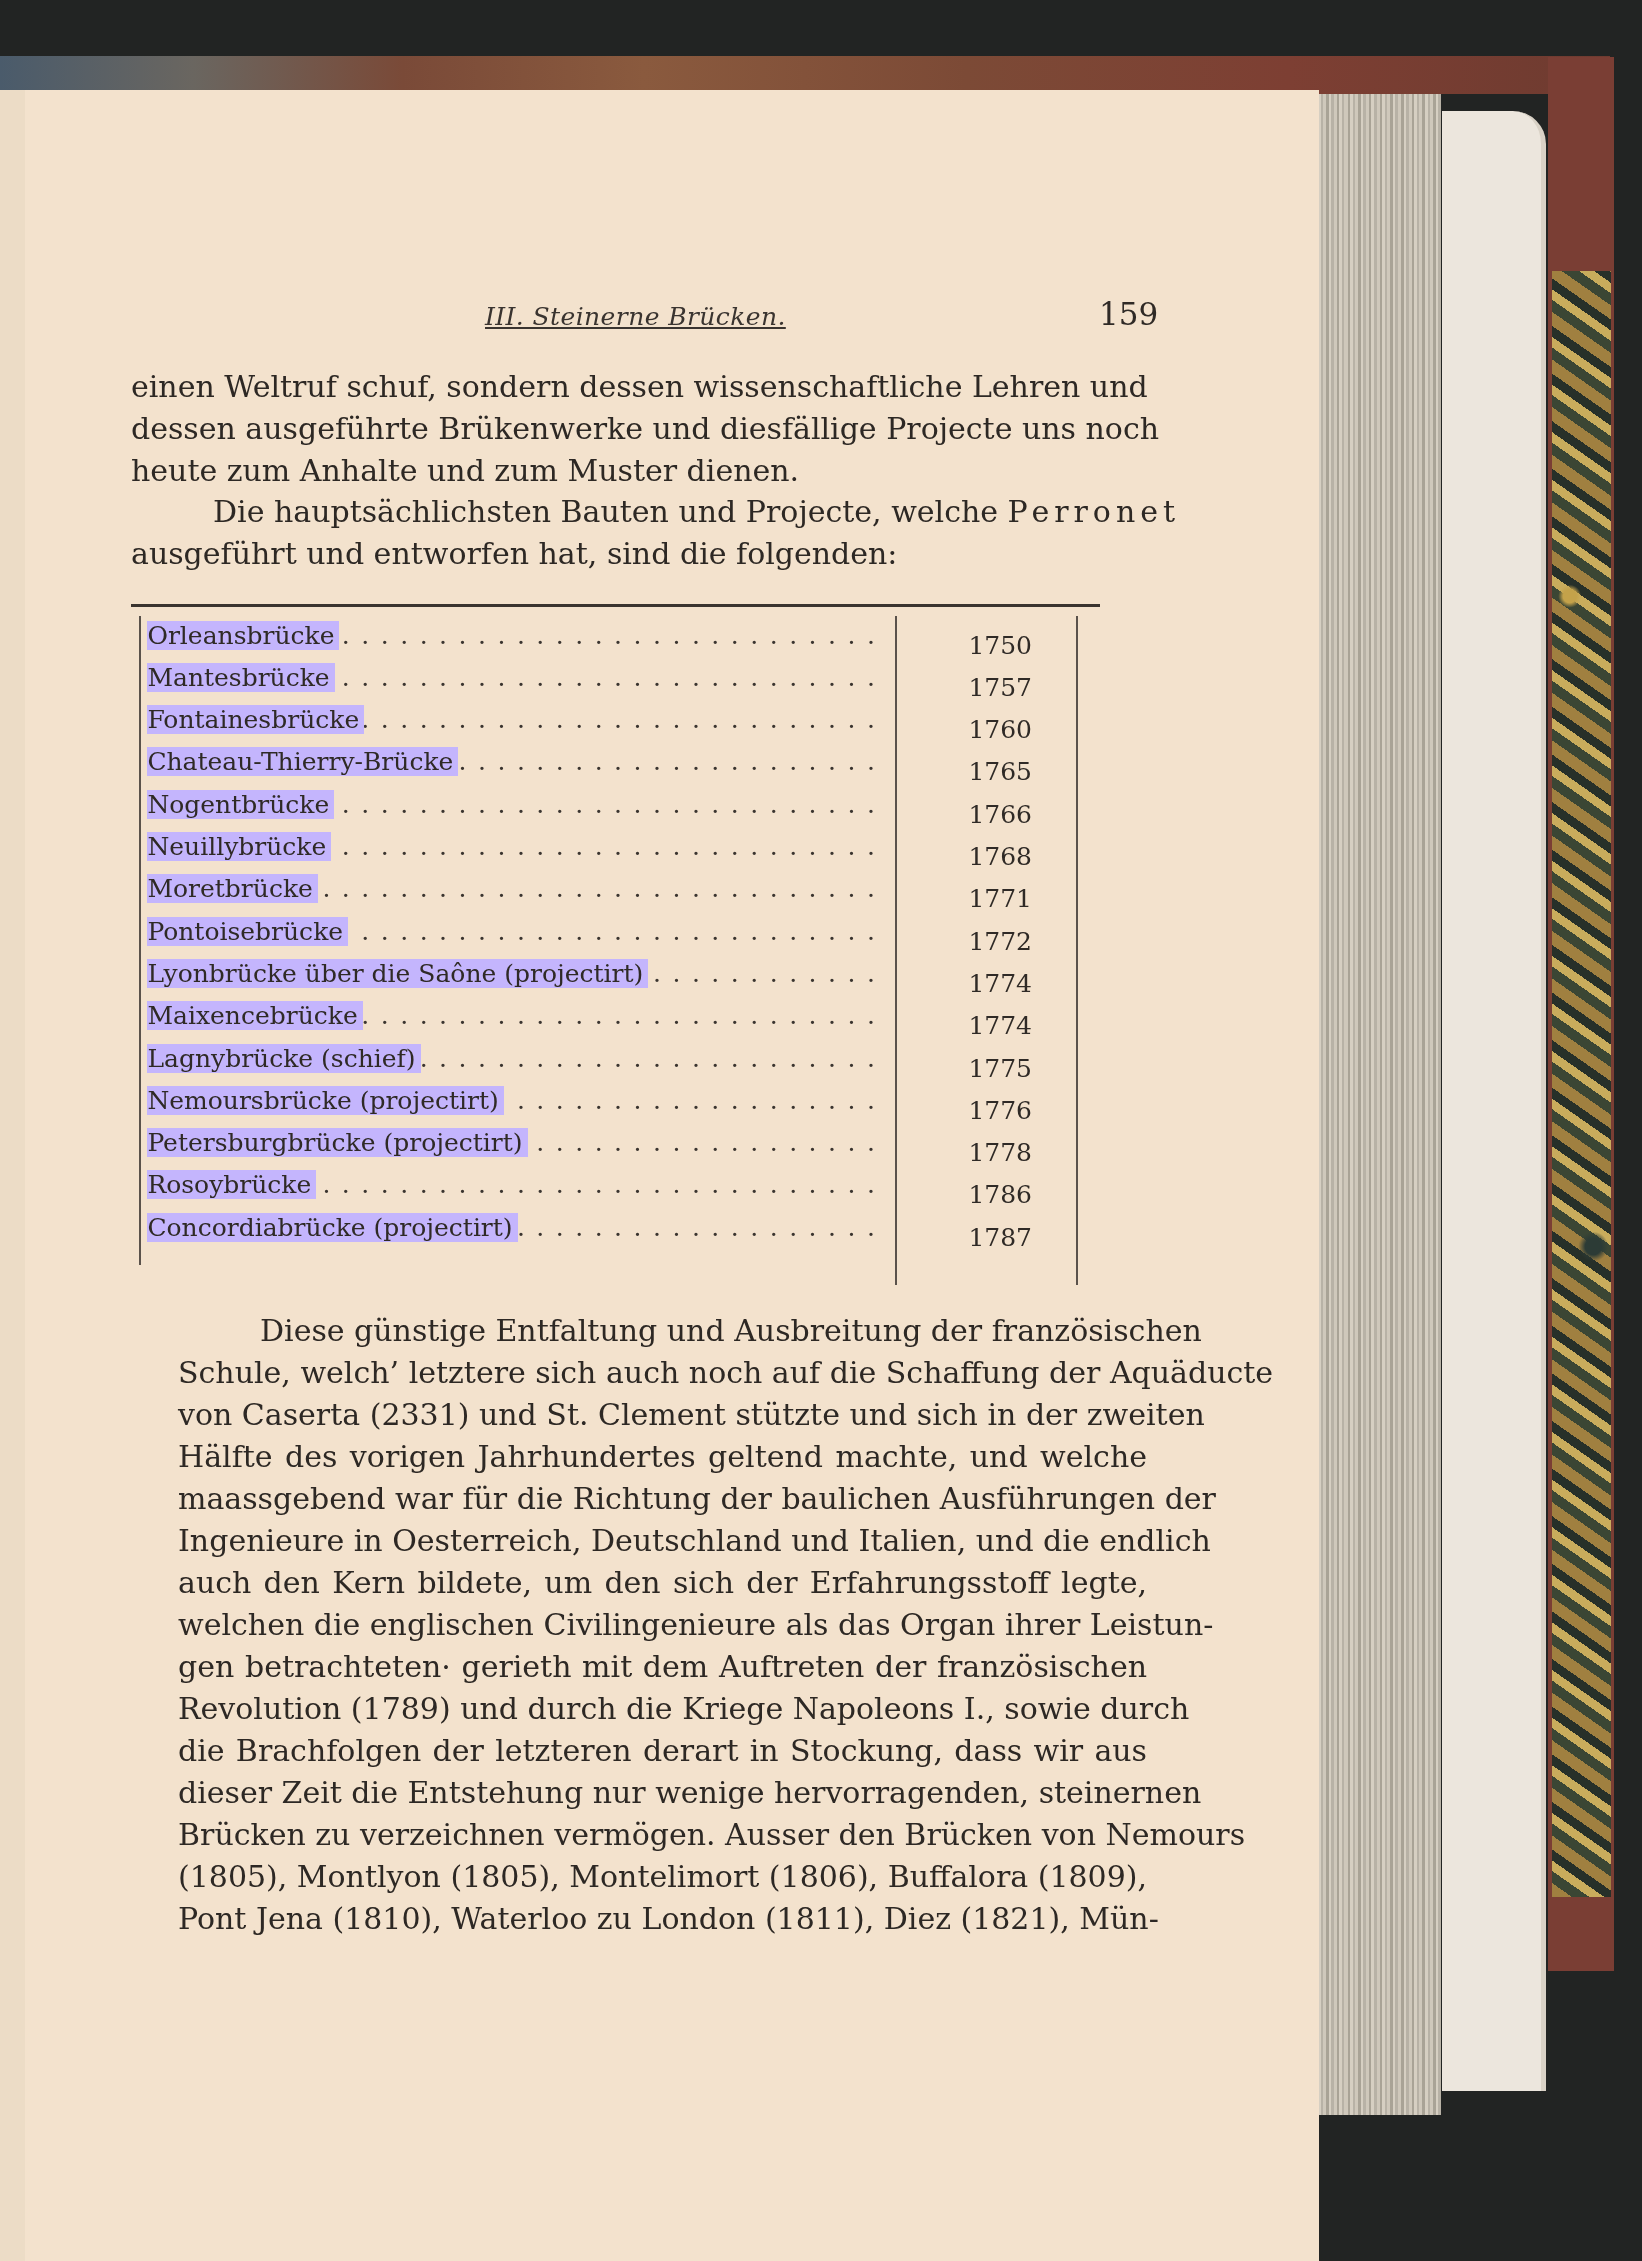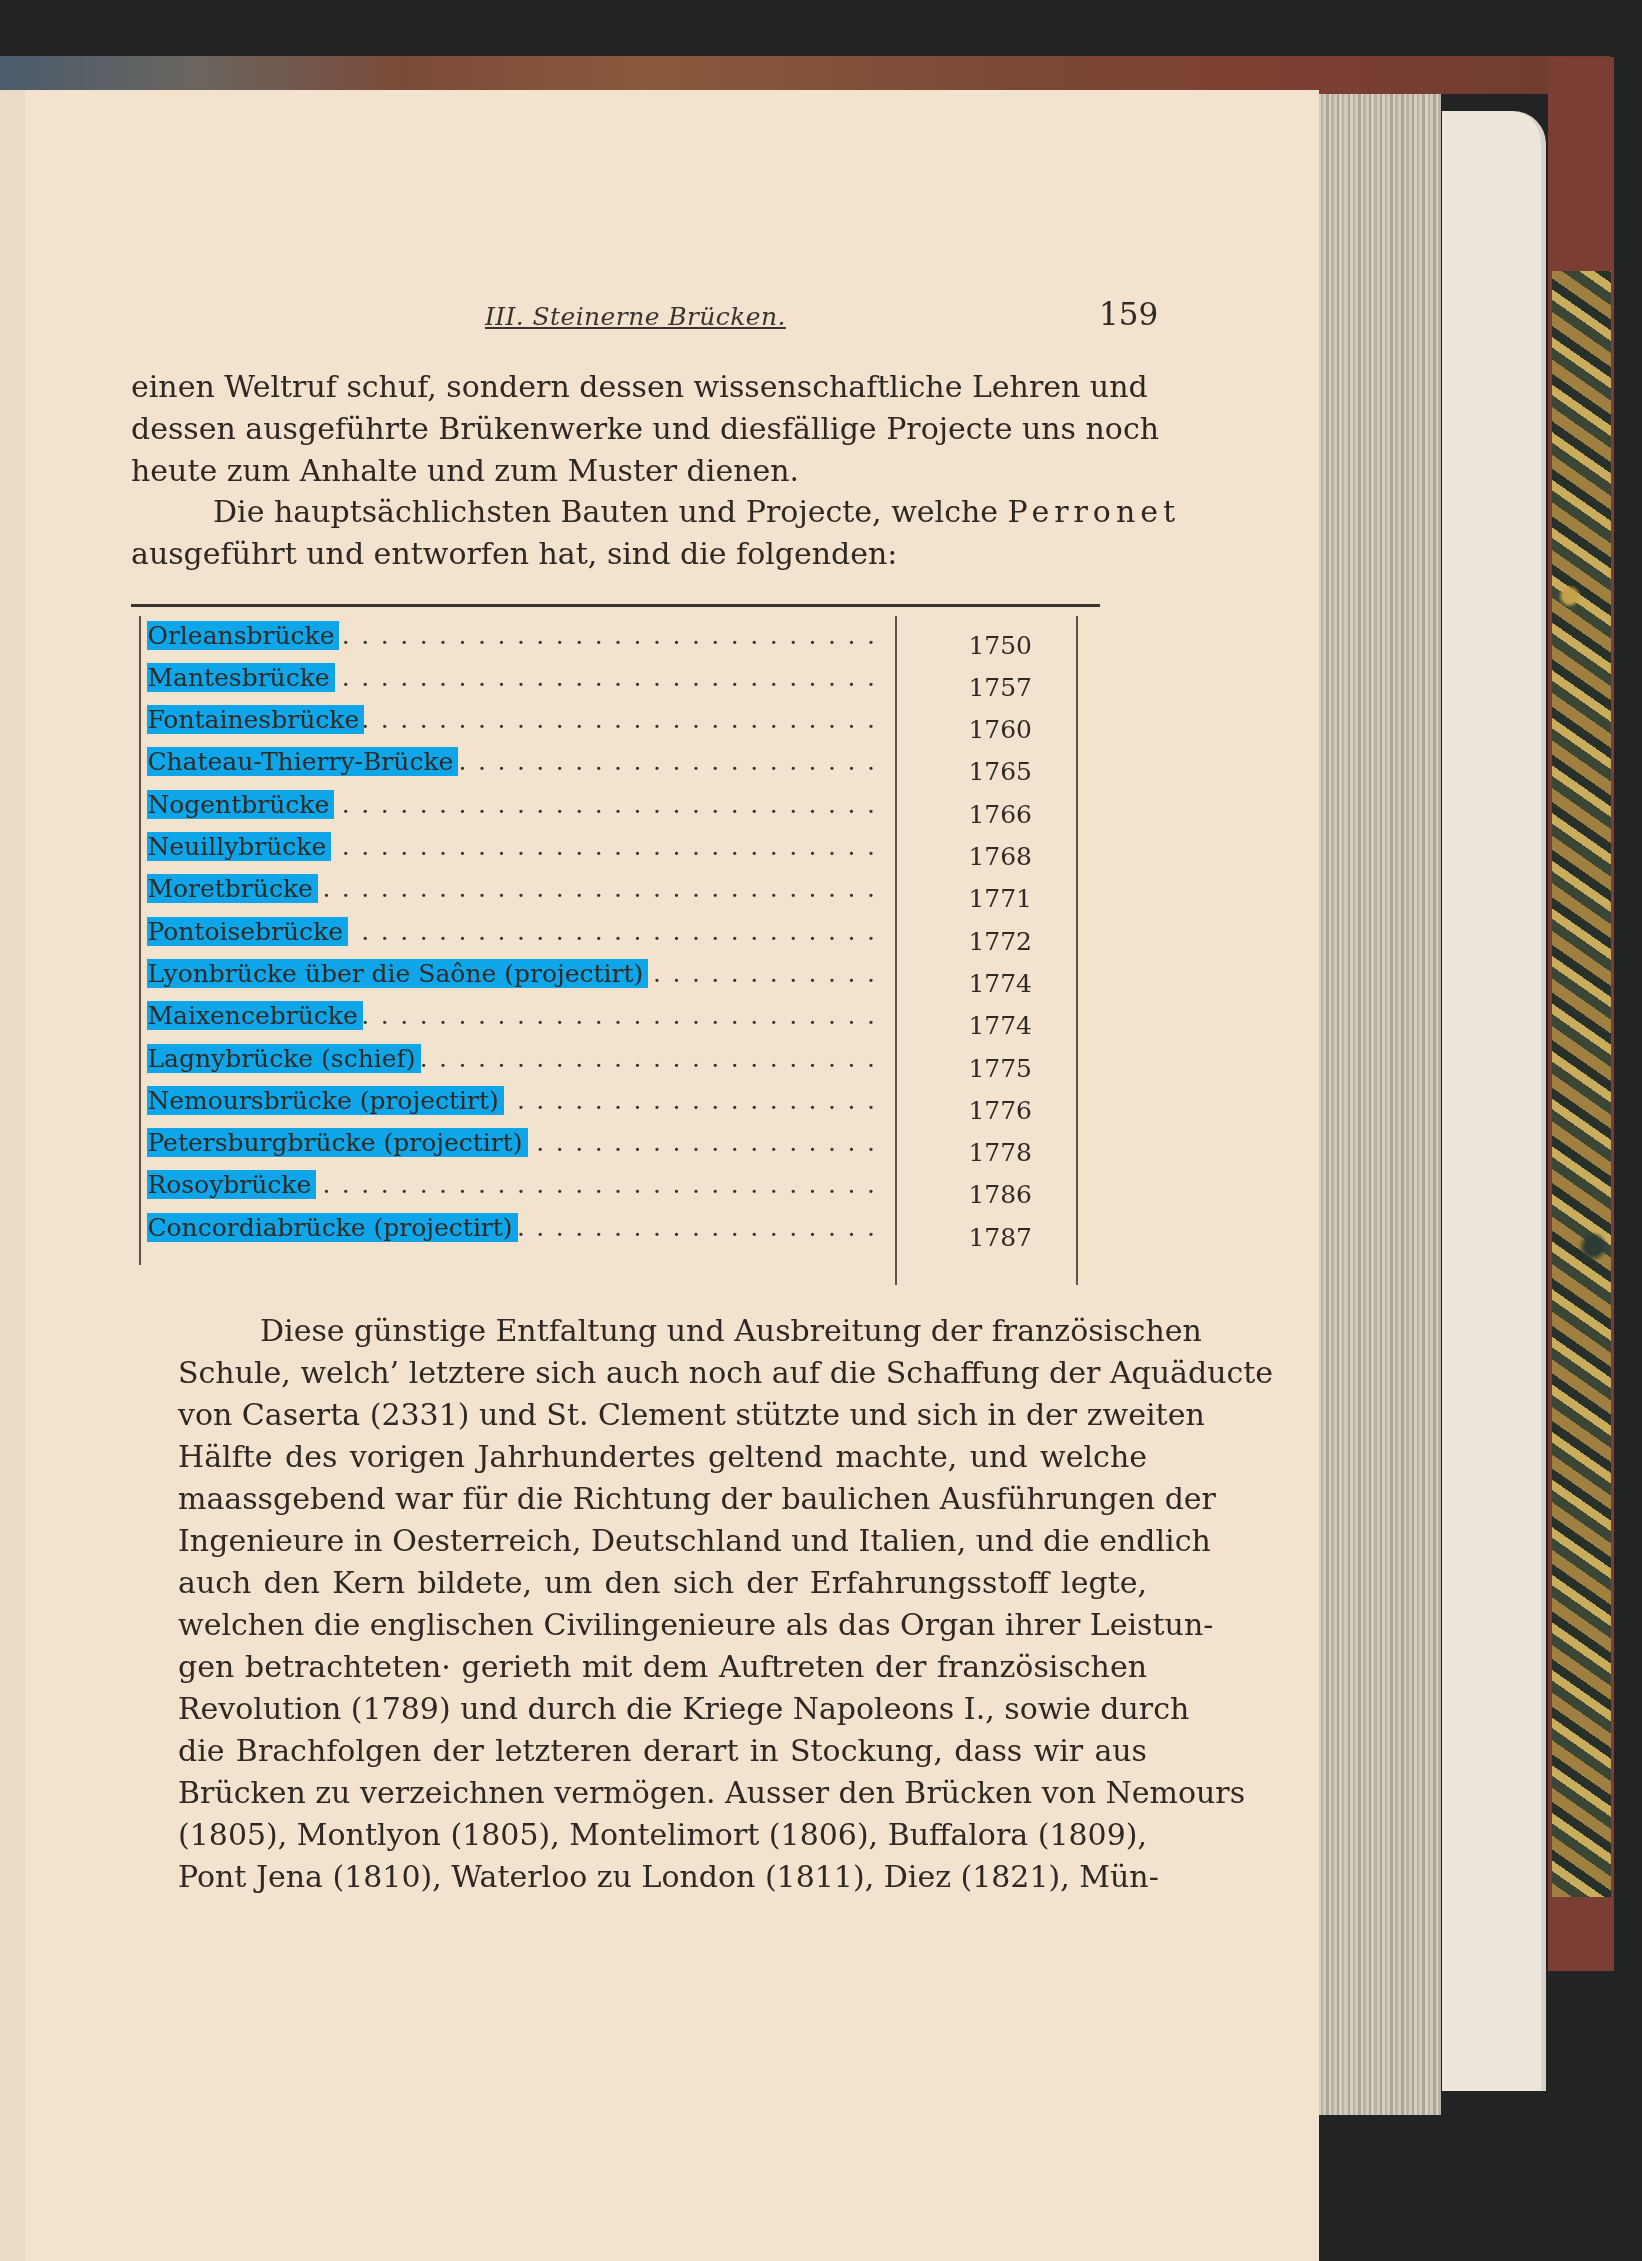--- a/index.html
+++ b/index.html
@@ -21,21 +21,21 @@
   .rh-page{position:absolute;left:1051px;top:296px;font-size:31px;color:#2f2a26;margin-left:48px;}
   .para{position:absolute;left:131px;width:969px;font-size:30px;line-height:42px;color:#2d2824;text-align:justify;}
   .para .line{display:block;white-space:nowrap;text-align-last:justify;text-align:justify;}
   .para .line.last{text-align-last:left;}
   .indent{padding-left:82px;}
   .spaced{letter-spacing:5px;}
   .rule{position:absolute;left:131px;top:604px;width:969px;height:3.3px;background:#3a342f;}
   .table{position:absolute;left:131px;top:609px;width:953px;height:674px;}
   .vline{position:absolute;width:1.6px;background:#5a524b;}
   .row{position:absolute;left:16.4px;width:920px;height:43px;font-size:25px;color:#2f2a26;}
-  .row .name{position:absolute;left:0;top:0;white-space:nowrap;background:#0ea5e9;padding-right:5px;}
+  .row .name{position:absolute;left:0;top:0;white-space:nowrap;background:#c4b5fd;padding-right:5px;}
   .row .dots{position:absolute;left:0;right:189px;top:0;overflow:hidden;white-space:nowrap;letter-spacing:11.5px;color:#3a342f;}
   .row .year{position:absolute;left:821px;top:10px;font-size:25px;}
 </style>
 </head>
 <body>
 
 <div class="backdrop"></div>
 <div class="cover-top"></div>
 <div class="cover-right"></div>
 <div class="marble"></div>
@@ -151,17 +151,18 @@
   <span class="line">Schule, welch’ letztere sich auch noch auf die Schaffung der Aquäducte</span>
   <span class="line">von Caserta (2331) und St. Clement stützte und sich in der zweiten</span>
   <span class="line">Hälfte des vorigen Jahrhundertes geltend machte, und welche</span>
   <span class="line">maassgebend war für die Richtung der baulichen Ausführungen der</span>
   <span class="line">Ingenieure in Oesterreich, Deutschland und Italien, und die endlich</span>
   <span class="line">auch den Kern bildete, um den sich der Erfahrungsstoff legte,</span>
   <span class="line">welchen die englischen Civilingenieure als das Organ ihrer Leistun-</span>
   <span class="line">gen betrachteten· gerieth mit dem Auftreten der französischen</span>
   <span class="line">Revolution (1789) und durch die Kriege Napoleons I., sowie durch</span>
   <span class="line">die Brachfolgen der letzteren derart in Stockung, dass wir aus</span>
+  <span class="line">dieser Zeit die Entstehung nur wenige hervorragenden, steinernen</span>
   <span class="line">Brücken zu verzeichnen vermögen. Ausser den Brücken von Nemours</span>
   <span class="line">(1805), Montlyon (1805), Montelimort (1806), Buffalora (1809),</span>
   <span class="line">Pont Jena (1810), Waterloo zu London (1811), Diez (1821), Mün-</span>
 </div>
 
 
 </body></html>

